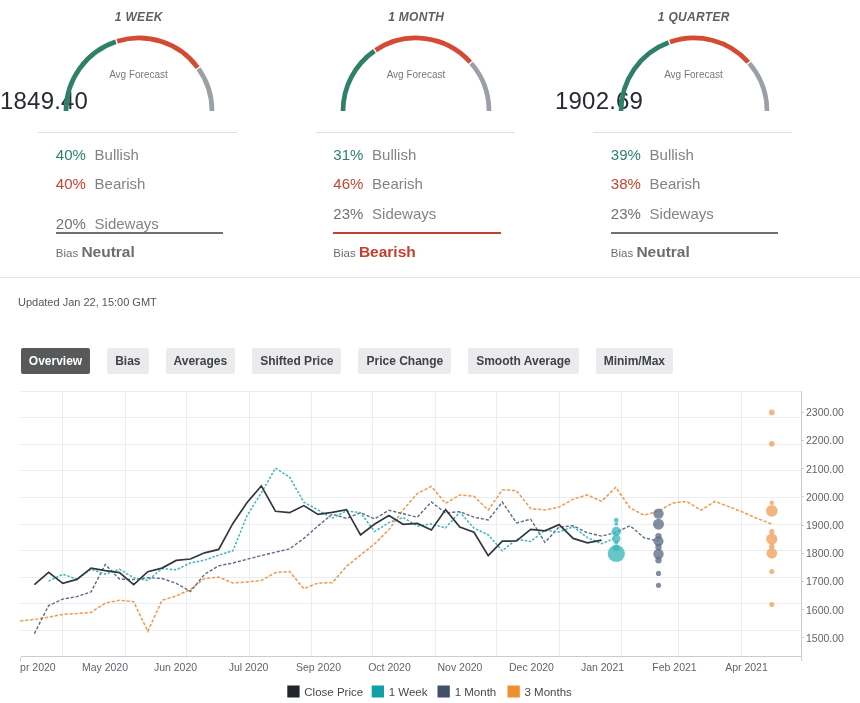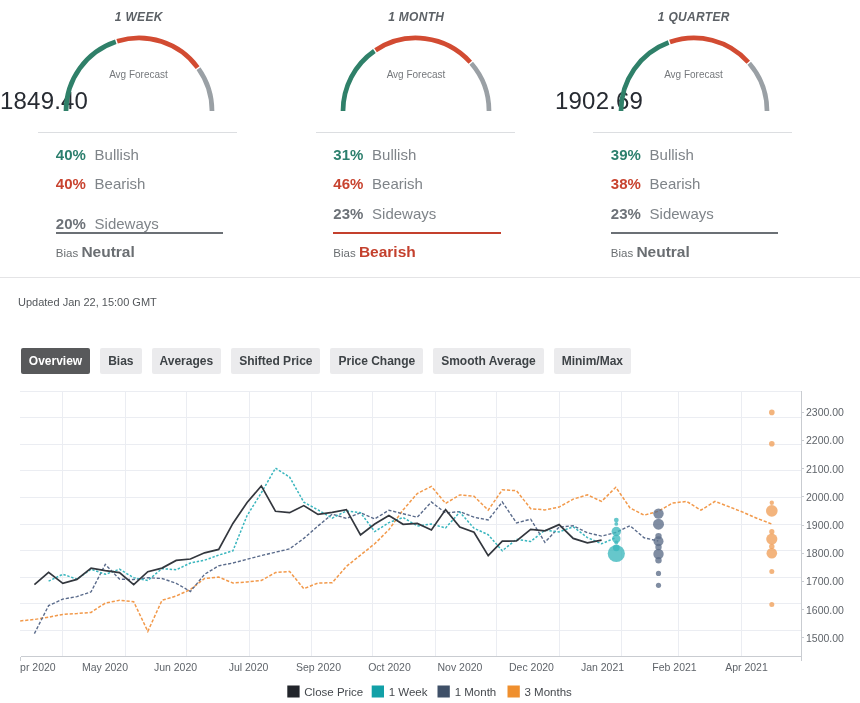--- a/index.html
+++ b/index.html
@@ -4,30 +4,30 @@
 <style>
 *{margin:0;padding:0;box-sizing:border-box}
 html,body{width:860px;height:703px;background:#fff;font-family:"Liberation Sans",sans-serif;overflow:hidden}
 .panel{position:absolute;top:0;width:277.5px;height:277px}
 .ptitle{position:absolute;top:10px;left:0;width:100%;text-align:center;font-size:12px;font-style:italic;font-weight:bold;color:#5c6166;letter-spacing:.3px}
 .gsvg{position:absolute;top:33px;left:58.75px}
 .avglab{position:absolute;top:68.5px;left:0;width:277px;text-align:center;font-size:10px;color:#75787c}
 .avgval{position:absolute;top:87px;left:0;width:277px;font-size:24px;color:#272b32;letter-spacing:.2px}
 .ldiv{position:absolute;top:132px;left:38.4px;width:199px;border-top:1px solid #dcdee1}
 .prow{position:absolute;left:55.8px;width:190px;font-size:15px}
-.prow b{display:inline-block;width:38.8px;font-weight:bold}
+.prow b{display:inline-block;width:38.8px;font-weight:normal}
 .prow span{color:#7f8489}
 .ddiv{position:absolute;top:231.5px;left:55.8px;width:167.5px;border-top:2px solid #6b7075}
 .brow{position:absolute;top:242.8px;left:55.8px;font-size:11.5px;color:#6a6e71}
 .brow b{font-size:15.5px;color:#6a6e72}
 .c-bull{color:#2c7f6d}.c-bear{color:#c8432f}.c-side{color:#6d7278}
 .sep{position:absolute;top:277px;left:0;width:860px;border-top:1px solid #e4e4e6}
 .updated{position:absolute;top:296px;left:18px;font-size:11px;color:#53575b}
 .tabs{position:absolute;top:348px;left:20.8px;display:flex}
-.tab{height:26px;line-height:26px;padding:0 8px;margin-right:10px;background:#ebebed;color:#3e4347;font-size:12px;font-weight:bold;border-radius:2px;white-space:nowrap}
+.tab{height:26px;line-height:26px;padding:0 8px;margin-right:17px;background:#ebebed;color:#3e4347;font-size:12px;font-weight:bold;border-radius:2px;white-space:nowrap}
 .tab.on{background:#58595b;color:#fff}
 #chart{position:absolute;left:20px;top:385px}
 </style>
 </head>
 <body>
 
 <div class="panel" style="left:0">
  <div class="ptitle">1 WEEK</div>
  <div class="avglab">Avg Forecast</div>
  <div class="avgval">1849.40</div>

